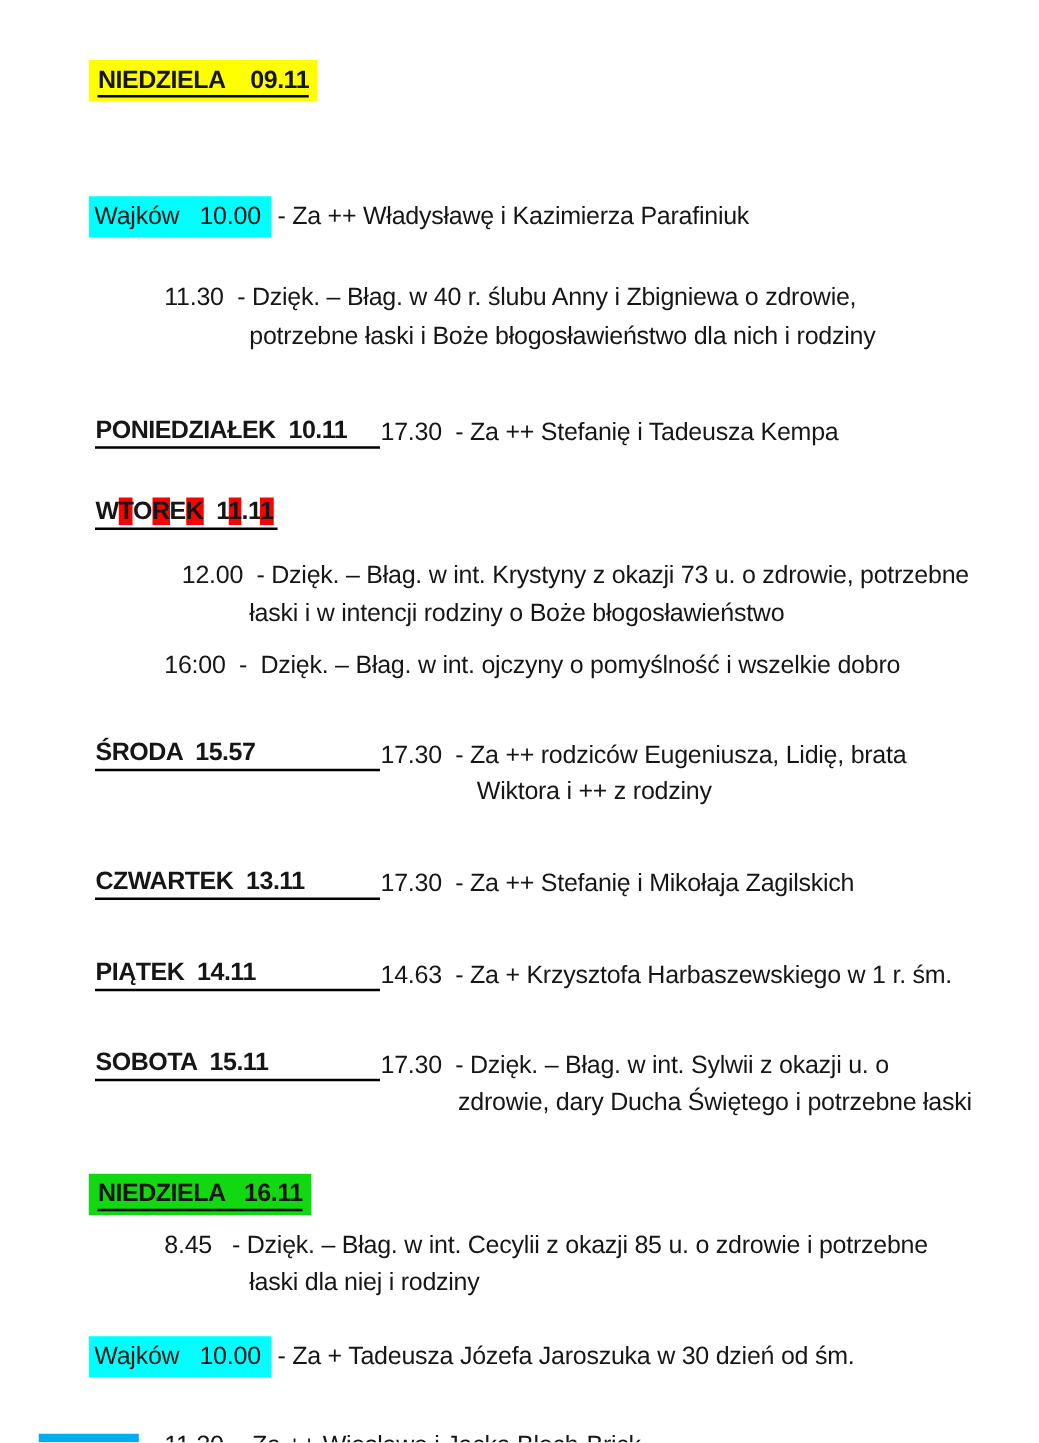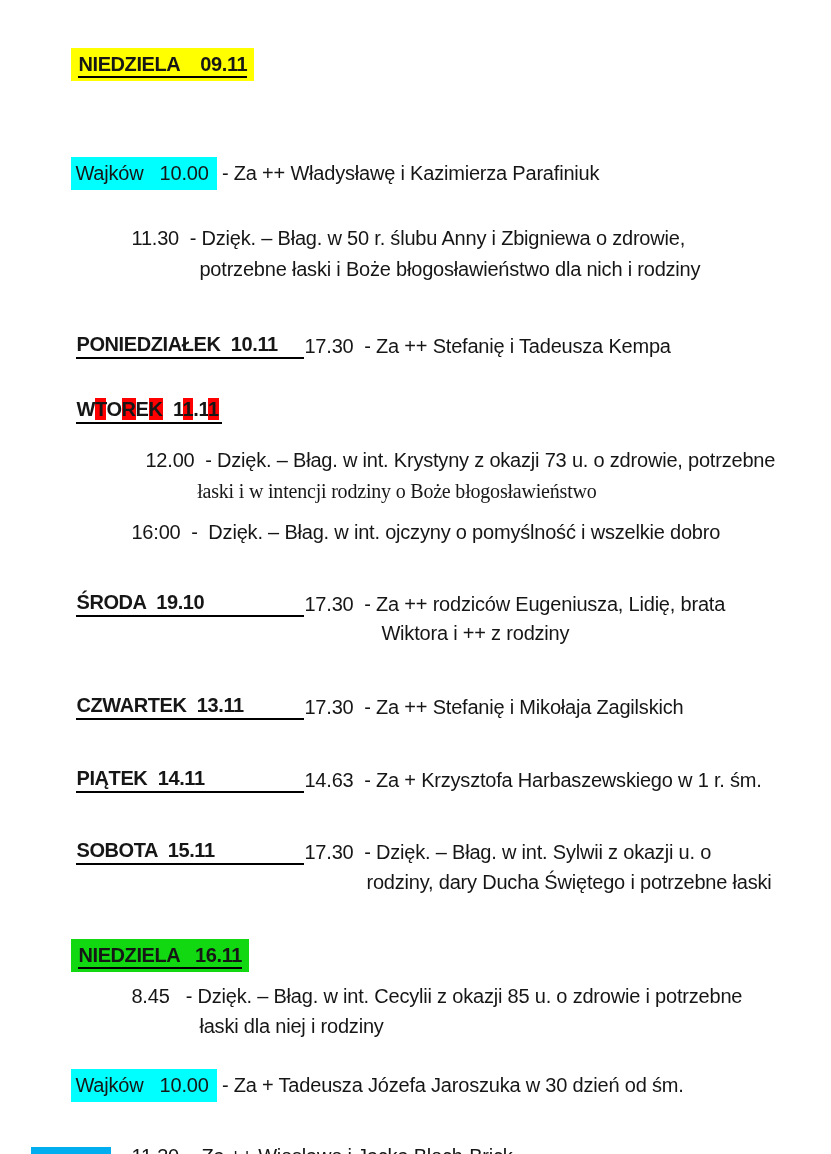--- a/index.html
+++ b/index.html
@@ -37,64 +37,64 @@
   <div class="row" style="top:22px;left:50px;">
     <span class="hl hl-yellow"><span class="bold u">NIEDZIELA    09.11</span></span>
   </div>
 
 
   <div class="row" style="top:131px;left:50px;">
     <span class="hl-cyan">Wajków   10.00</span><span> - Za ++ Władysławę i Kazimierza Parafiniuk</span>
   </div>
 
   <div class="row" style="top:199px;left:110px;">
-    <span>11.30  - Dzięk. – Błag. w 50 r. ślubu Anny i Zbigniewa o zdrowie,</span>
+    <span>11.30  - Dzięk. – Błag. w 40 r. ślubu Anny i Zbigniewa o zdrowie,</span>
   </div>
   <div class="row" style="top:230px;left:178px;">
     <span>potrzebne łaski i Boże błogosławieństwo dla nich i rodziny</span>
   </div>
 
   <div class="row" style="top:305px;left:55px;">
     <span class="daylbl">PONIEDZIAŁEK  10.11</span><span class="entry">17.30  - Za ++ Stefanię i Tadeusza Kempa</span>
   </div>
 
   <div class="row" style="top:370px;left:55px;">
     <span class="wt"><span>W</span><span class="redchar">T</span><span>O</span><span class="redchar">R</span><span>E</span><span class="redchar">K</span><span>  1</span><span class="redchar">1</span><span>.1</span><span class="redchar">1</span></span>
   </div>
 
   <div class="row" style="top:421px;left:124px;">
     <span>12.00  - Dzięk. – Błag. w int. Krystyny z okazji 73 u. o zdrowie, potrzebne</span>
   </div>
-  <div class="row" style="top:452px;left:178px;font-family:Liberation Serif, serif;">
+  <div class="row" style="top:452px;left:178px;">
     <span>łaski i w intencji rodziny o Boże błogosławieństwo</span>
   </div>
   <div class="row" style="top:493px;left:110px;">
     <span>16:00  -  Dzięk. – Błag. w int. ojczyny o pomyślność i wszelkie dobro</span>
   </div>
 
   <div class="row" style="top:563px;left:55px;">
-    <span class="daylbl">ŚRODA  19.10</span><span class="entry">17.30  - Za ++ rodziców Eugeniusza, Lidię, brata</span>
+    <span class="daylbl">ŚRODA  15.57</span><span class="entry">17.30  - Za ++ rodziców Eugeniusza, Lidię, brata</span>
   </div>
   <div class="row" style="top:594px;left:360px;">
     <span>Wiktora i ++ z rodziny</span>
   </div>
 
   <div class="row" style="top:666px;left:55px;">
     <span class="daylbl">CZWARTEK  13.11</span><span class="entry">17.30  - Za ++ Stefanię i Mikołaja Zagilskich</span>
   </div>
 
   <div class="row" style="top:739px;left:55px;">
     <span class="daylbl">PIĄTEK  14.11</span><span class="entry">14.63  - Za + Krzysztofa Harbaszewskiego w 1 r. śm.</span>
   </div>
 
   <div class="row" style="top:811px;left:55px;">
     <span class="daylbl">SOBOTA  15.11</span><span class="entry">17.30  - Dzięk. – Błag. w int. Sylwii z okazji u. o</span>
   </div>
   <div class="row" style="top:843px;left:345px;">
-    <span>rodziny, dary Ducha Świętego i potrzebne łaski</span>
+    <span>zdrowie, dary Ducha Świętego i potrzebne łaski</span>
   </div>
 
   <div class="row" style="top:913px;left:50px;">
     <span class="hl hl-green"><span class="bold u">NIEDZIELA   16.11</span></span>
   </div>
 
   <div class="row" style="top:957px;left:110px;">
     <span>8.45   - Dzięk. – Błag. w int. Cecylii z okazji 85 u. o zdrowie i potrzebne</span>
   </div>
   <div class="row" style="top:987px;left:178px;">

